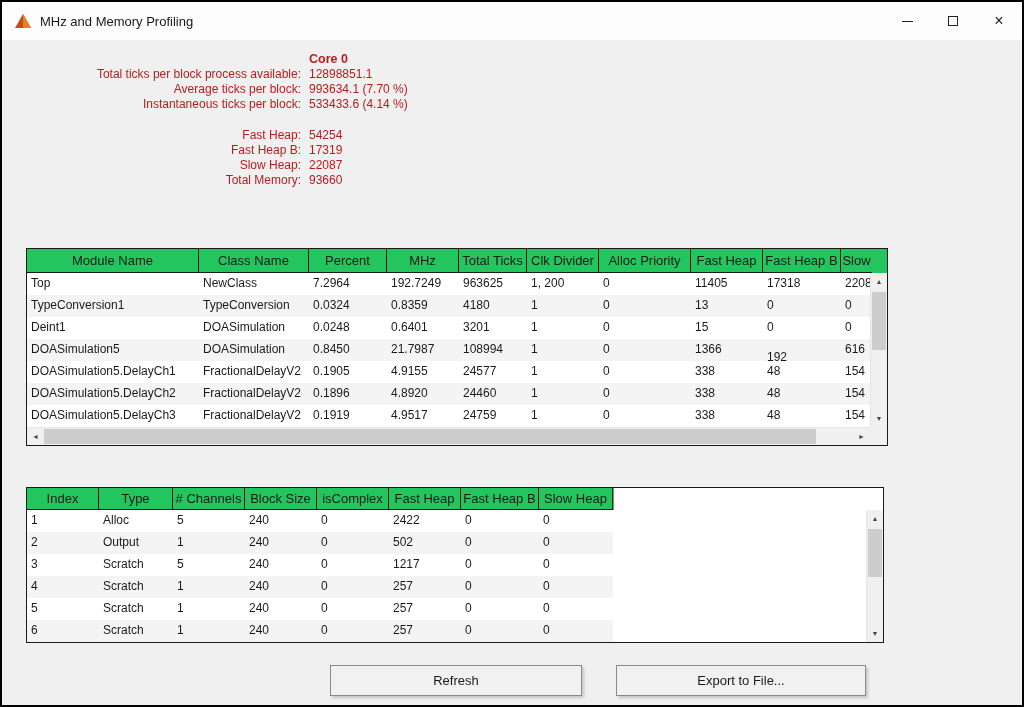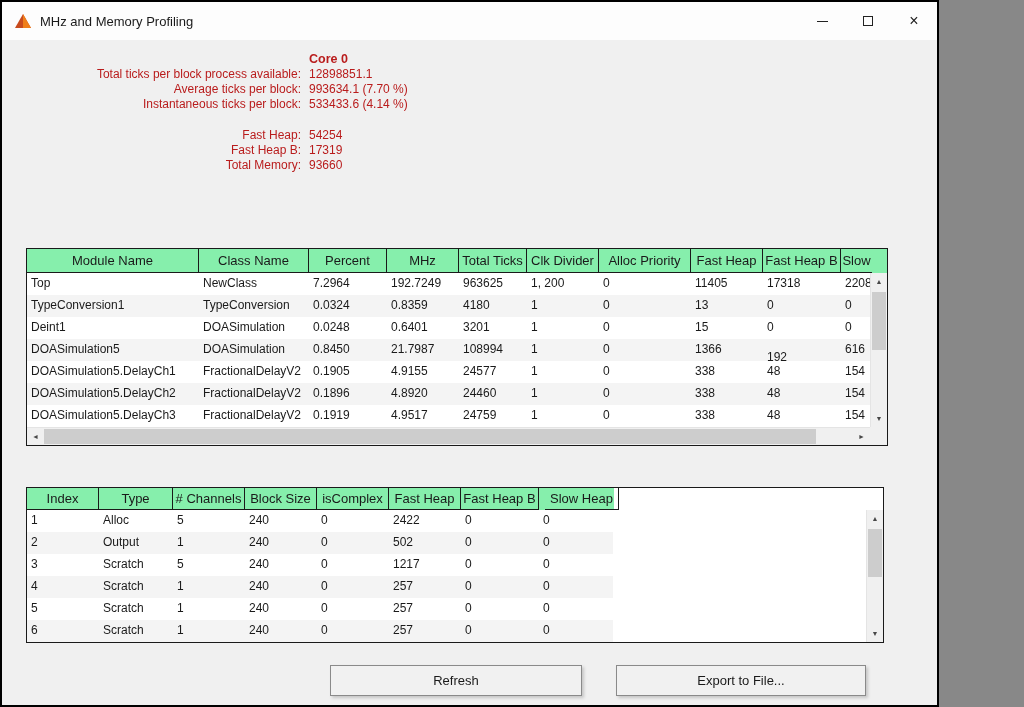--- a/index.html
+++ b/index.html
@@ -1,18 +1,18 @@
 <!DOCTYPE html>
 <html><head>
 <meta charset="utf-8">
 <style>
   * { margin:0; padding:0; box-sizing:border-box; }
   body { font-family:"Liberation Sans", sans-serif; background:#888; }
   .window {
-    position:relative; width:939px; height:707px;
+    position:relative; width:1024px; height:707px;
     background:#f0f0f0; border:2px solid #000; overflow:hidden;
   }
   
   .titlebar {
     position:absolute; left:0; top:0; right:0; height:38px;
     background:#fdfdfd; display:flex; align-items:center;
   }
   .app-icon { margin-left:12px; width:18px; height:16px; flex:none; }
   .win-title { margin-left:8px; font-size:13px; color:#1a1a1a; }
   .win-controls { margin-left:auto; display:flex; height:100%; }
@@ -24,21 +24,21 @@
   .stats { position:absolute; left:35px; top:50px; font-size:12px; color:#b91c1c; }
   .srow { display:flex; height:15px; line-height:15px; }
   .slbl { width:264px; text-align:right; }
   .sval { margin-left:8px; }
   .core-title { font-weight:bold; font-size:12.5px; }
   .gap { height:16px; }
   
   .table { position:absolute; background:#fff; border:1px solid #1a1a1a; overflow:hidden; }
   .module { left:24px; top:246px; width:862px; height:198px; }
   .buffer { left:24px; top:485px; width:858px; height:156px; }
-  .t-head { display:flex; background:#86efac; }
+  .t-head { display:flex; background:#22c55e; }
   .module .t-head { height:24px; }
   .buffer .t-head { height:22px; width:587px; }
   .th {
     height:100%; flex:none; border-right:1px solid #1a1a1a; border-bottom:1px solid #1a1a1a;
     display:flex; align-items:center; justify-content:center;
     font-size:13px; color:#1a1a1a; white-space:nowrap; overflow:hidden;
   }
   .module .th:last-child { border-right:none; }
   .tr { display:flex; height:22px; line-height:21px; }
   .module .tr { width:845px; }
@@ -114,20 +114,24 @@
     <div class="gap"></div>
     <div class="srow">
         <span class="slbl">Fast Heap:</span>
         <span class="sval">54254</span>
       </div>
     <div class="srow">
         <span class="slbl">Fast Heap B:</span>
         <span class="sval">17319</span>
       </div>
     <div class="srow">
+        <span class="slbl">Slow Heap:</span>
+        <span class="sval">22087</span>
+      </div>
+    <div class="srow">
         <span class="slbl">Total Memory:</span>
         <span class="sval">93660</span>
       </div>
   </div>
 
   <div class="table module">
     <div class="t-head">
         <div class="th" style="width: 172px;">Module Name</div>
         <div class="th" style="width: 110px;">Class Name</div>
         <div class="th" style="width: 78px;">Percent</div>
@@ -244,21 +248,21 @@
 
   <div class="table buffer">
     <div class="t-head">
         <div class="th" style="width: 72px;">Index</div>
         <div class="th" style="width: 74px;">Type</div>
         <div class="th" style="width: 72px;"># Channels</div>
         <div class="th" style="width: 72px;">Block Size</div>
         <div class="th" style="width: 72px;">isComplex</div>
         <div class="th" style="width: 72px;">Fast Heap</div>
         <div class="th" style="width: 78px;">Fast Heap B</div>
-        <div class="th" style="width: 74px; margin-left: 6px;">Slow Heap</div>
+        <div class="th" style="width: 74px;">Slow Heap</div>
       </div>
     <div class="t-body">
         <div class="tr">
           <div class="td" style="width: 72px;">1</div>
           <div class="td" style="width: 74px;">Alloc</div>
           <div class="td" style="width: 72px;">5</div>
           <div class="td" style="width: 72px;">240</div>
           <div class="td" style="width: 72px;">0</div>
           <div class="td" style="width: 72px;">2422</div>
           <div class="td" style="width: 78px;">0</div>

